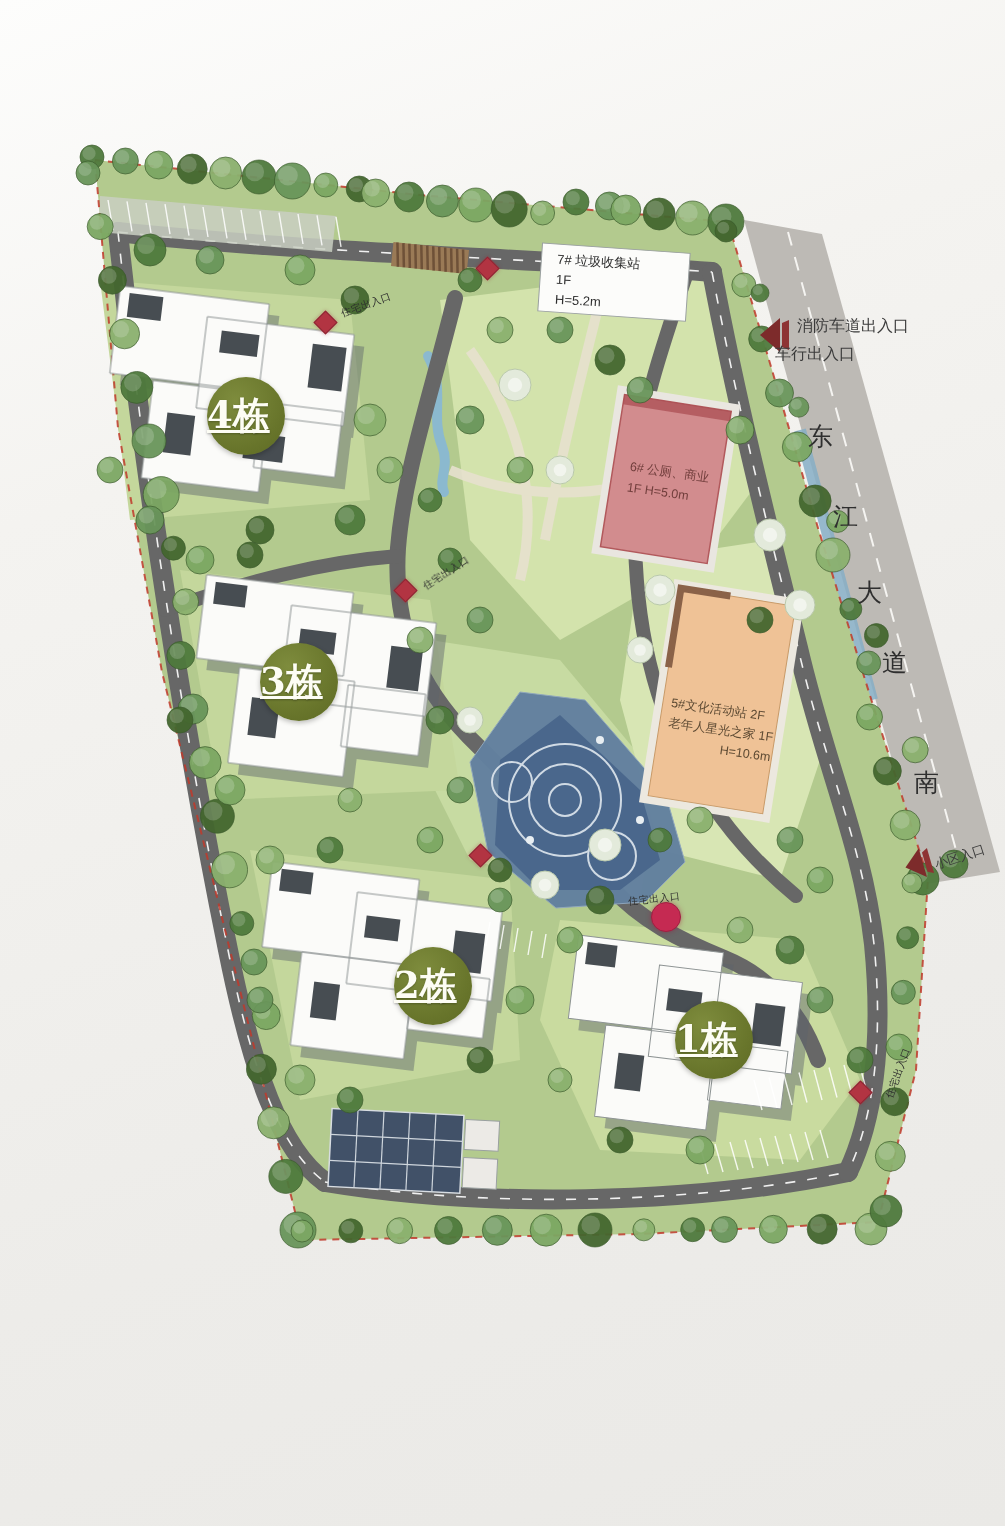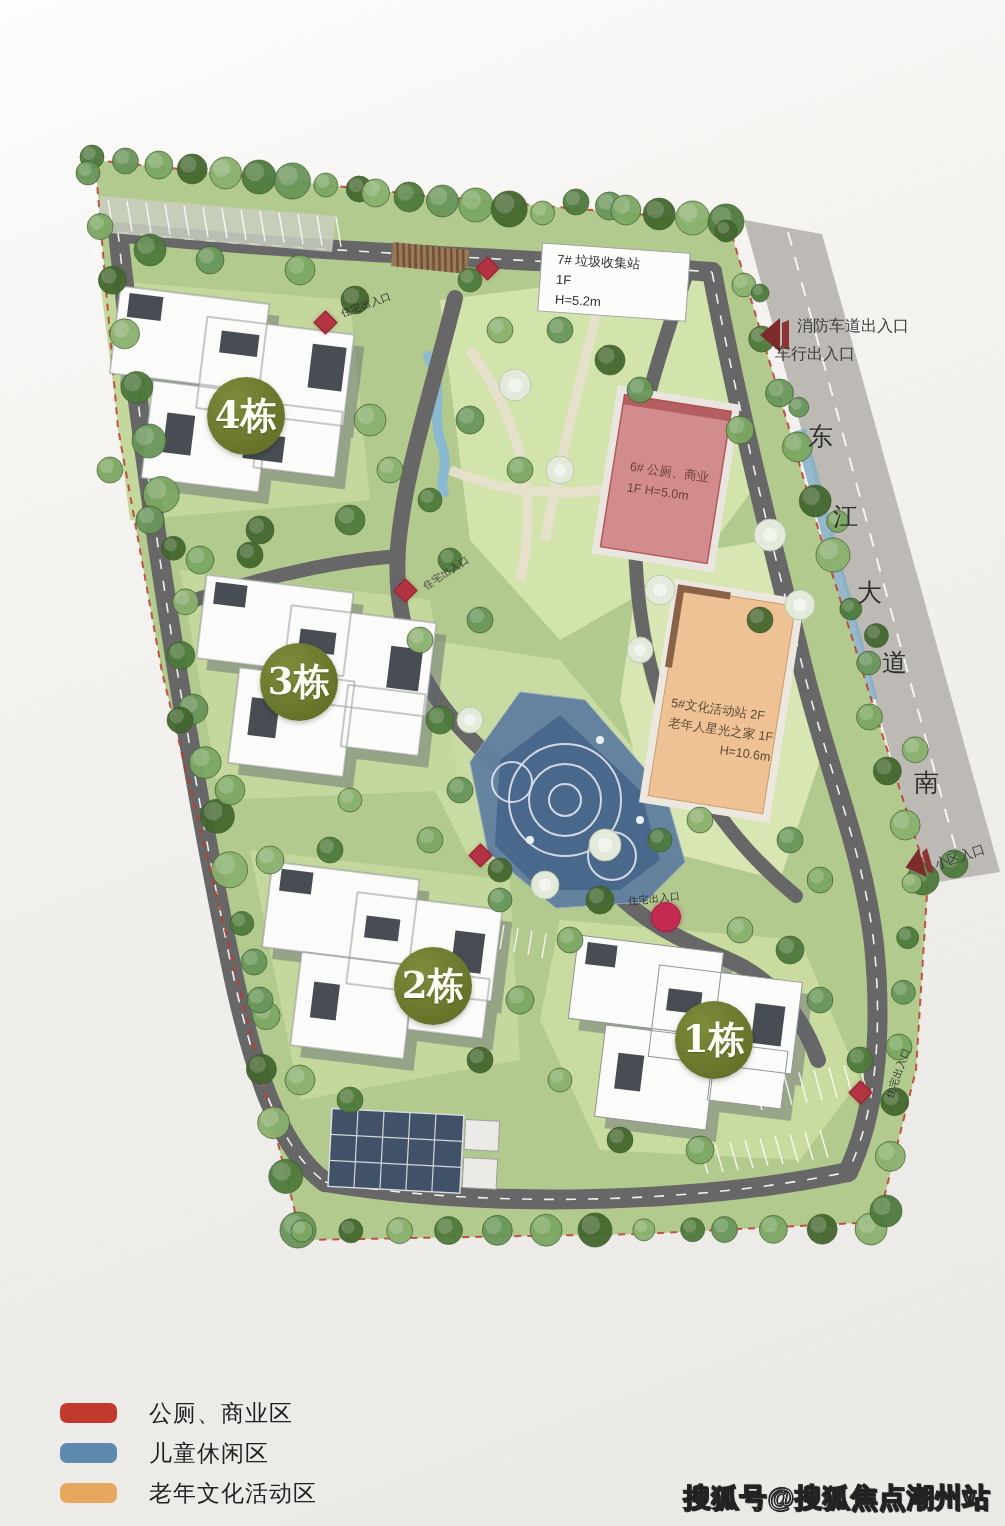--- a/index.html
+++ b/index.html
@@ -3,23 +3,23 @@
 <meta charset="utf-8">
 <style>
   html,body{margin:0;padding:0;background:#e9e8e5;}
   #stage{position:relative;width:1005px;height:1526px;overflow:hidden;
     background:linear-gradient(160deg,#fdfdfc 0%,#f4f3f0 28%,#edecE9 70%,#eae9e6 100%);
     font-family:"Liberation Sans",sans-serif;}
   #scene{position:absolute;left:0;top:0;}
   .ov{position:absolute;white-space:nowrap;}
   .bcircle{position:absolute;width:78px;height:78px;border-radius:50%;
     background:radial-gradient(circle at 36% 30%, #7e8c3d 0%, #68752b 65%, #5d6a24 100%);
-    color:#fdfdf4;display:flex;align-items:center;justify-content:center;
+    color:#fdfdf4;display:flex;align-items:center;justify-content:flex-start;
     font-family:"DejaVu Serif",serif;font-weight:bold;font-size:37px;
-    text-shadow:0 1px 2px rgba(0,0,0,.25);box-shadow:0 2px 5px rgba(0,0,0,.25);}
+    text-shadow:0 1px 2px rgba(0,0,0,.25);box-shadow:0 2px 5px rgba(0,0,0,.25);text-decoration:underline;}
   .faclabel{position:absolute;color:#2e2e2e;font-size:13px;line-height:1.55;}
   .faclabel div{white-space:nowrap;}
   .red-label{color:#713e3c;font-size:12.5px;line-height:1.7;}
   .org-label{color:#5d4a33;font-size:12.5px;line-height:1.6;}
   .ent-label{color:#3b3b3b;font-size:16px;}
   .roadchar{position:absolute;font-family:"DejaVu Serif",serif;font-size:25px;color:#2f2f2f;}
   .marker{position:absolute;width:15px;height:15px;background:#b23442;border:1px solid #8e2734;
     transform:rotate(45deg);box-shadow:0 0 4px rgba(150,30,50,.5);}
   .marker-circle{position:absolute;width:28px;height:28px;border-radius:50%;
     background:radial-gradient(circle at 40% 35%, #d4447000, #0000),#c52a52;border:1px solid #a01f41;
@@ -578,36 +578,15 @@
 <div class="marker" style="left:479px;top:260px;"></div>
 <div class="marker" style="left:397px;top:582px;"></div>
 <div class="marker" style="left:472px;top:847px;"></div>
 <div class="marker" style="left:852px;top:1084px;"></div>
 <div class="marker-circle" style="left:651px;top:902px;"></div>
 <div class="mklabel ov" style="left:340px;top:298px;transform:rotate(-20deg);">住宅出入口</div>
 <div class="mklabel ov" style="left:420px;top:566px;transform:rotate(-33deg);">住宅出入口</div>
 <div class="mklabel ov" style="left:628px;top:892px;transform:rotate(-6deg);">住宅出入口</div>
 <div class="mklabel ov" style="left:872px;top:1066px;transform:rotate(-70deg);">住宅出入口</div>
 
-<div class="legend">
-  <div class="legend-row">
-    <svg width="57" height="20">
-          <rect x="0" y="0" width="57" height="20" rx="7" fill="#c23a2e"></rect>
-        </svg>
-    <span class="legend-label">公厕、商业区</span>
-  </div>
-  <div class="legend-row">
-    <svg width="57" height="20">
-          <rect x="0" y="0" width="57" height="20" rx="7" fill="#5d89ae"></rect>
-        </svg>
-    <span class="legend-label">儿童休闲区</span>
-  </div>
-  <div class="legend-row">
-    <svg width="57" height="20">
-          <rect x="0" y="0" width="57" height="20" rx="7" fill="#e6a75f"></rect>
-        </svg>
-    <span class="legend-label">老年文化活动区</span>
-  </div>
+
+
 </div>
 
-<div class="watermark">搜狐号@搜狐焦点潮州站</div>
-
-</div>
-
 </body></html>

